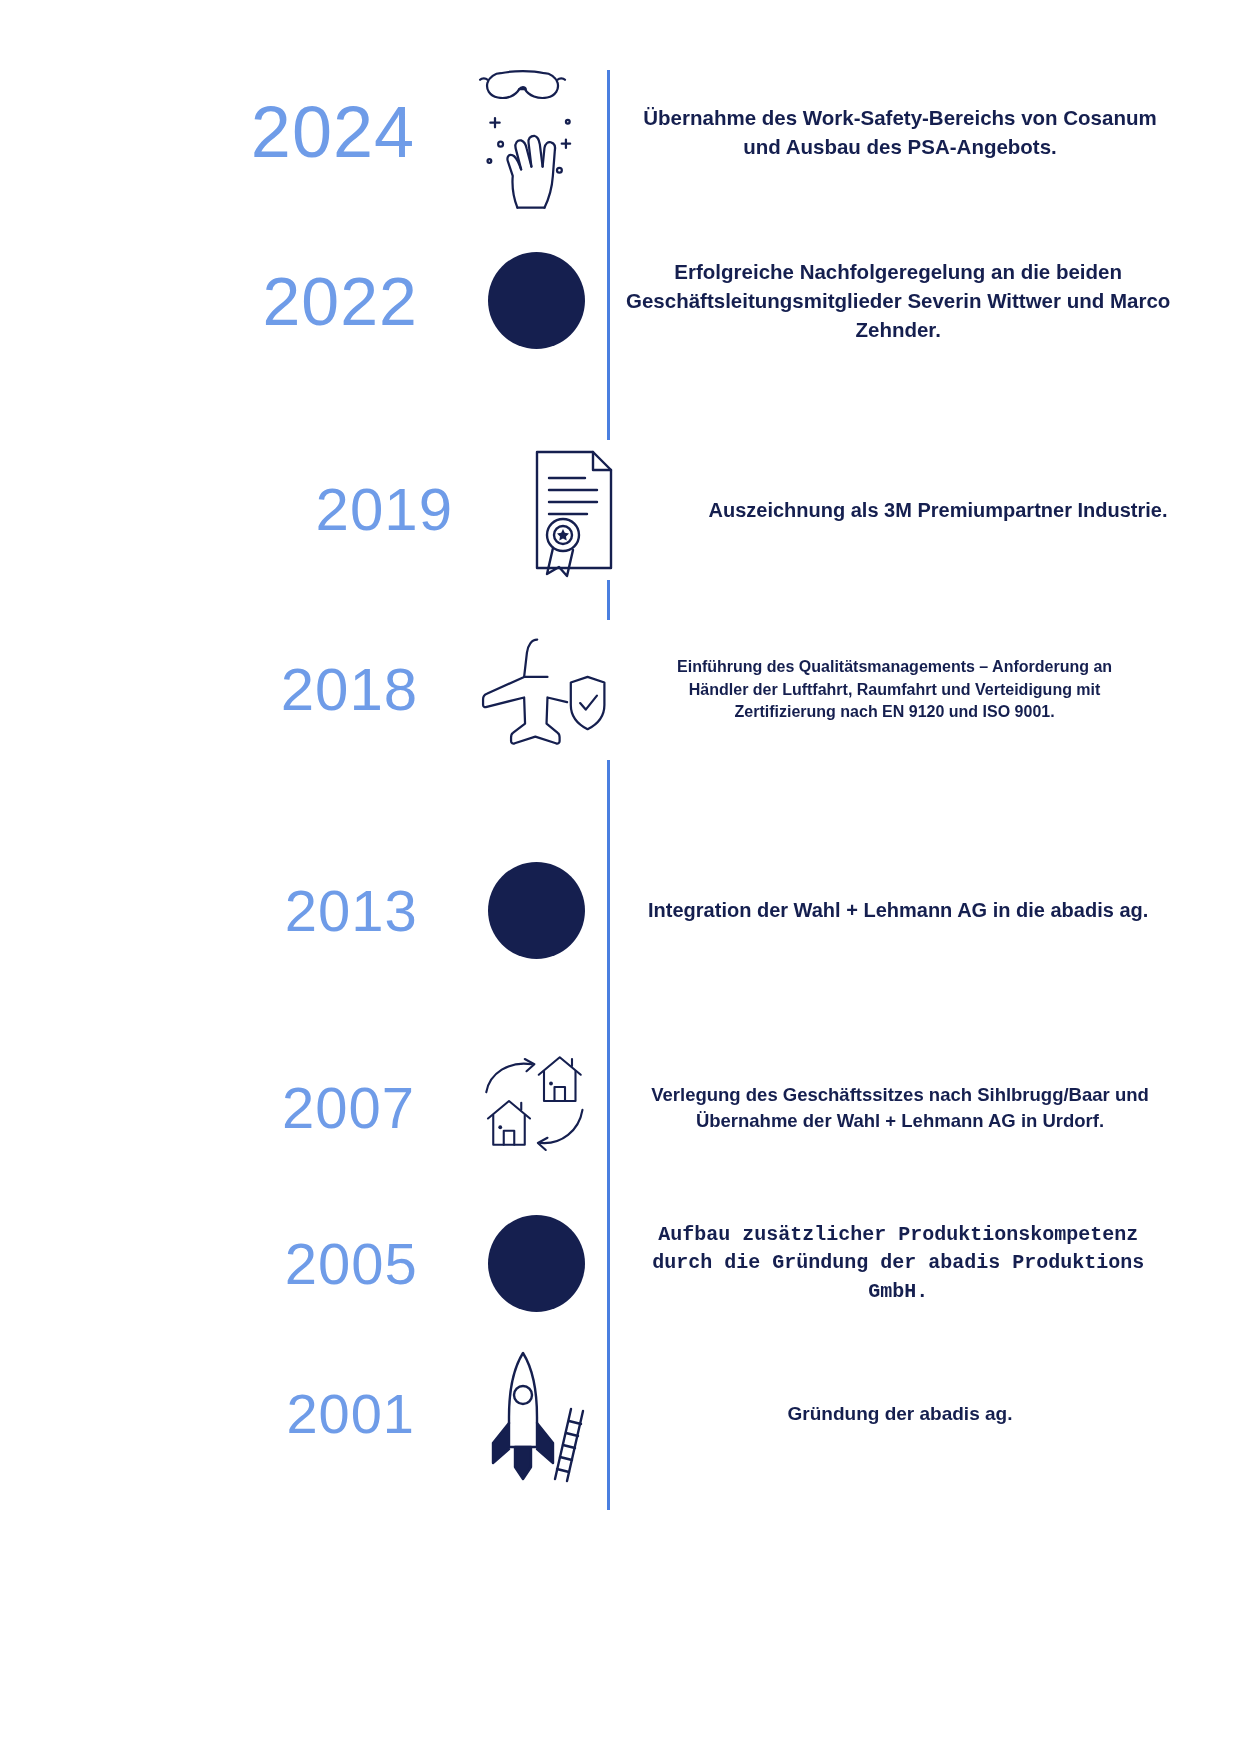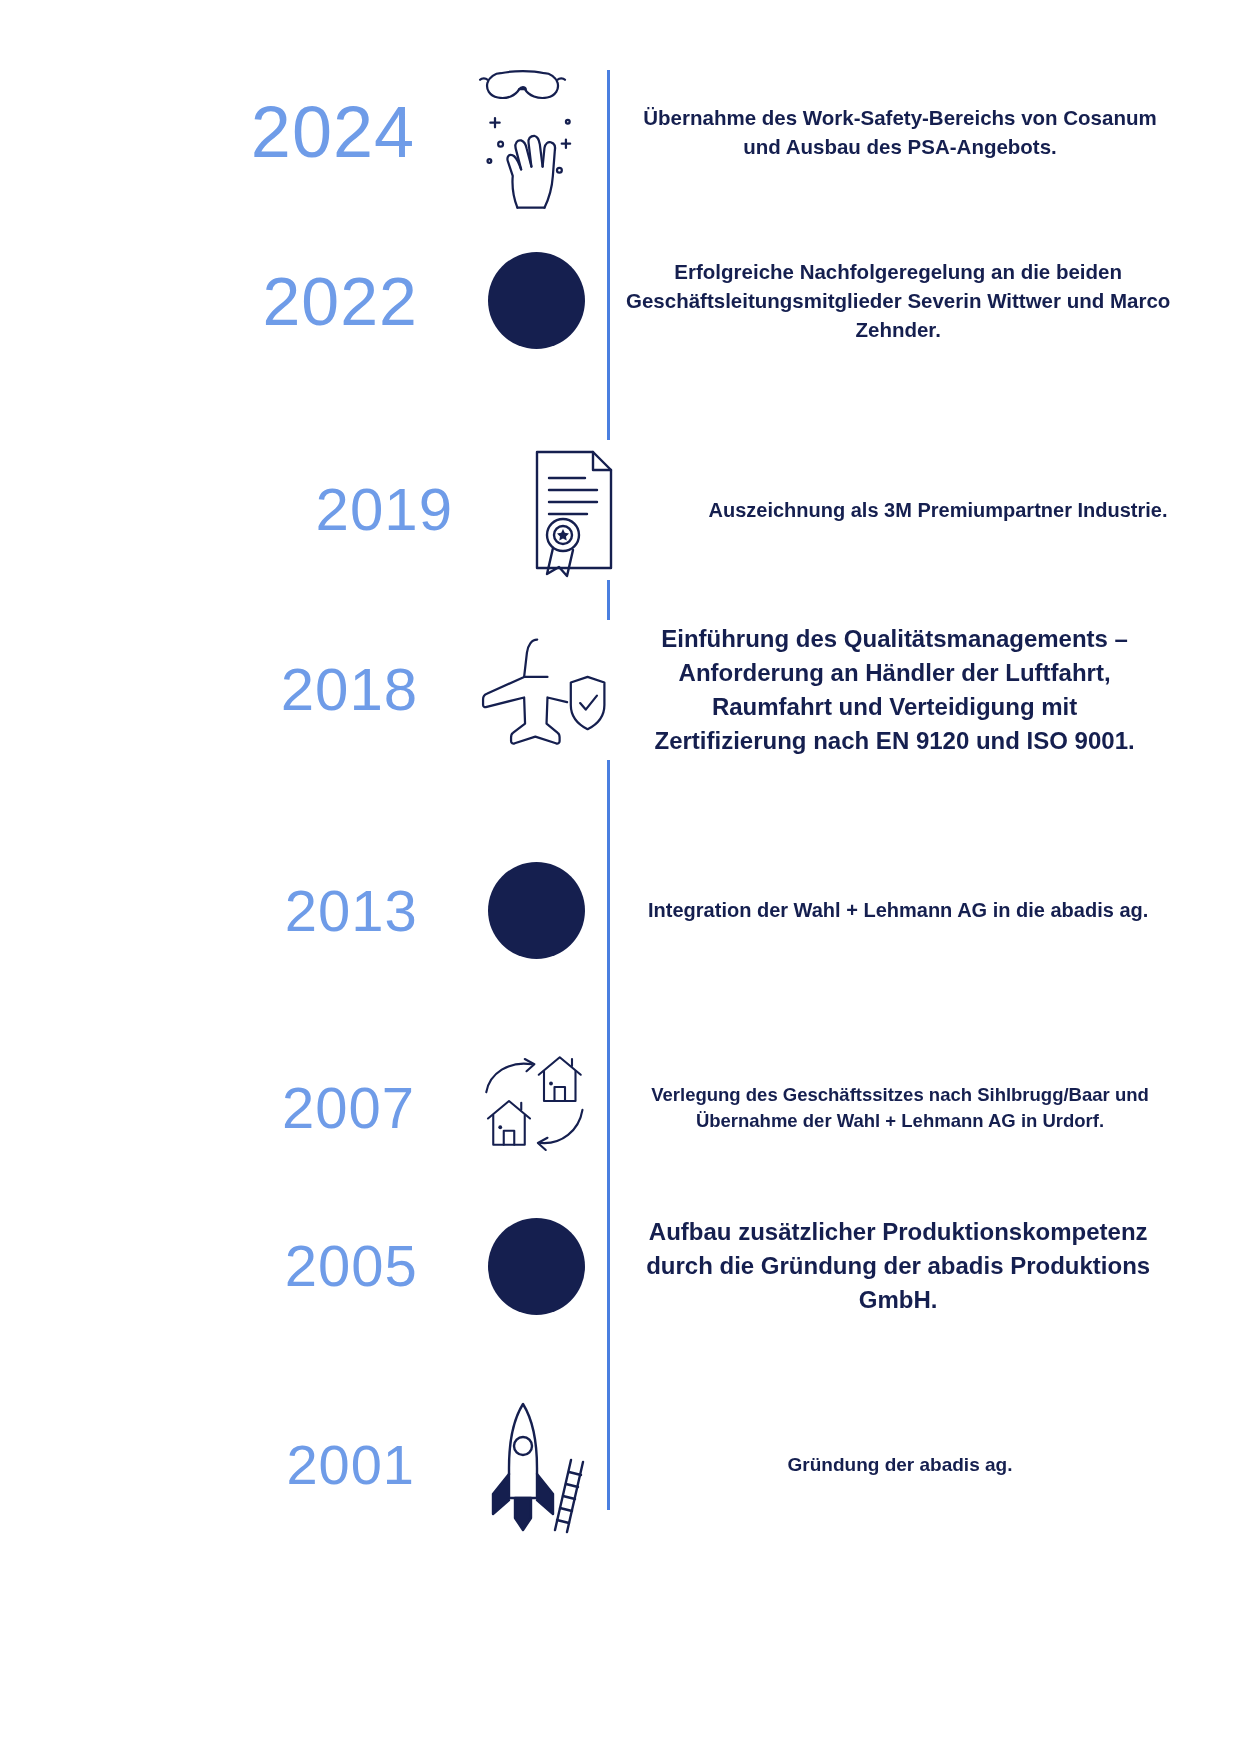--- a/index.html
+++ b/index.html
@@ -93,38 +93,38 @@
   .desc.center-narrow { padding-left: 40px; padding-right: 48px; }
 
   
   #row-2024 { top: 62px; }
   #row-2022 { top: 252px; }
   #row-2019 { top: 440px; margin-left: 38px; }
   #row-2018 { top: 620px; }
   #row-2013 { top: 862px; }
   #row-2007 { top: 1038px; }
   #row-2005 { top: 1215px; }
-  #row-2001 { top: 1395px; }
+  #row-2001 { top: 1344px; }
 
   #row-2024 .year { font-size: 72px; }
   #row-2022 .year { font-size: 68px; }
   #row-2019 .year { font-size: 60px; }
   #row-2018 .year { font-size: 60px; }
   #row-2013 .year { font-size: 58px; }
   #row-2007 .year { font-size: 58px; }
   #row-2005 .year { font-size: 58px; }
   #row-2001 .year { font-size: 56px; }
 
   #row-2024 .desc { font-size: 20.5px; }
   #row-2022 .desc { font-size: 20.5px; }
   #row-2019 .desc { font-size: 20px; }
-  #row-2018 .desc { font-size: 24px; width: 600px; }
+  #row-2018 .desc { font-size: 16px; width: 600px; }
   #row-2013 .desc { font-size: 20px; }
   #row-2007 .desc { font-size: 18.5px; }
-  #row-2005 .desc { font-size: 24px; }
+  #row-2005 .desc { font-size: 20px; font-family: Liberation Mono, monospace; }
   #row-2001 .desc { font-size: 19px; }
 
   svg { display: block; }
 </style>
 </head>
 <body>
 
 <div id="timeline">
 
   <div class="spine"></div>

